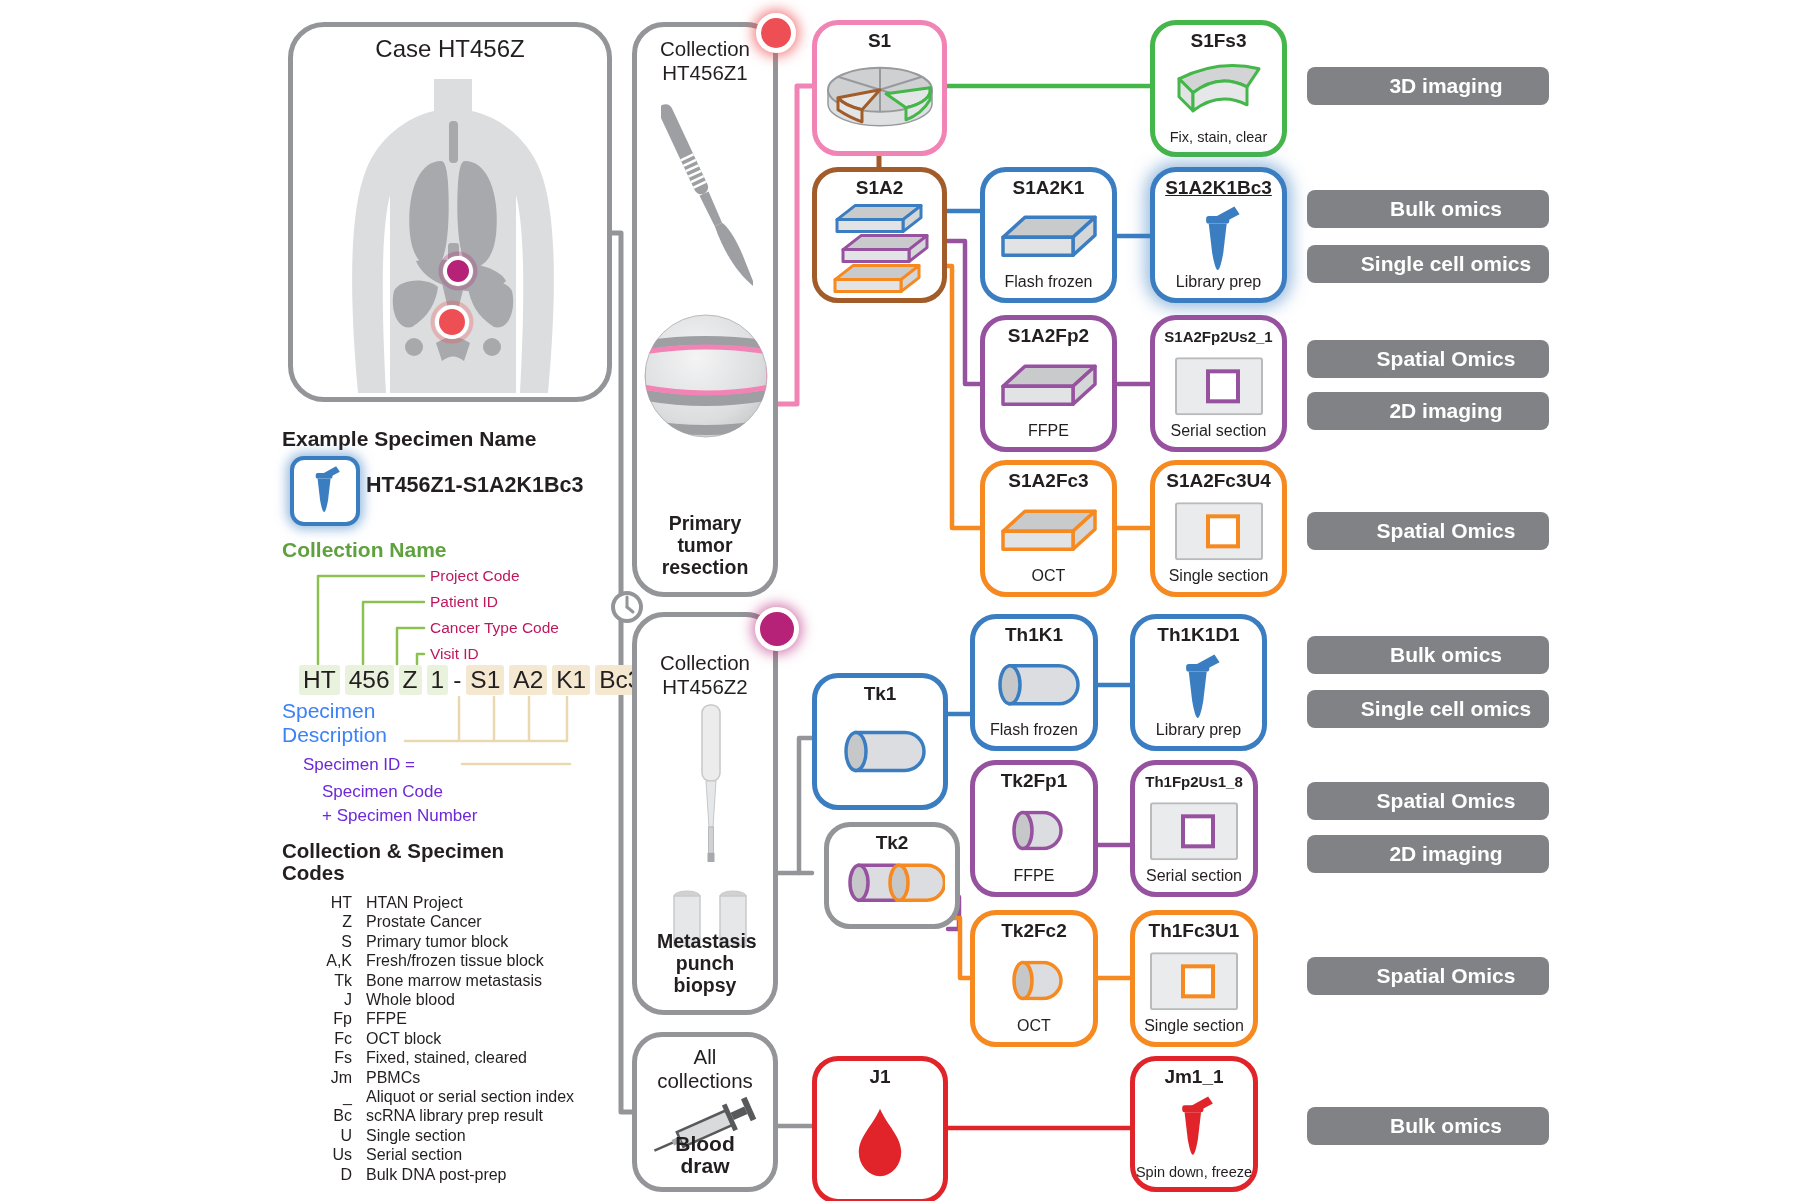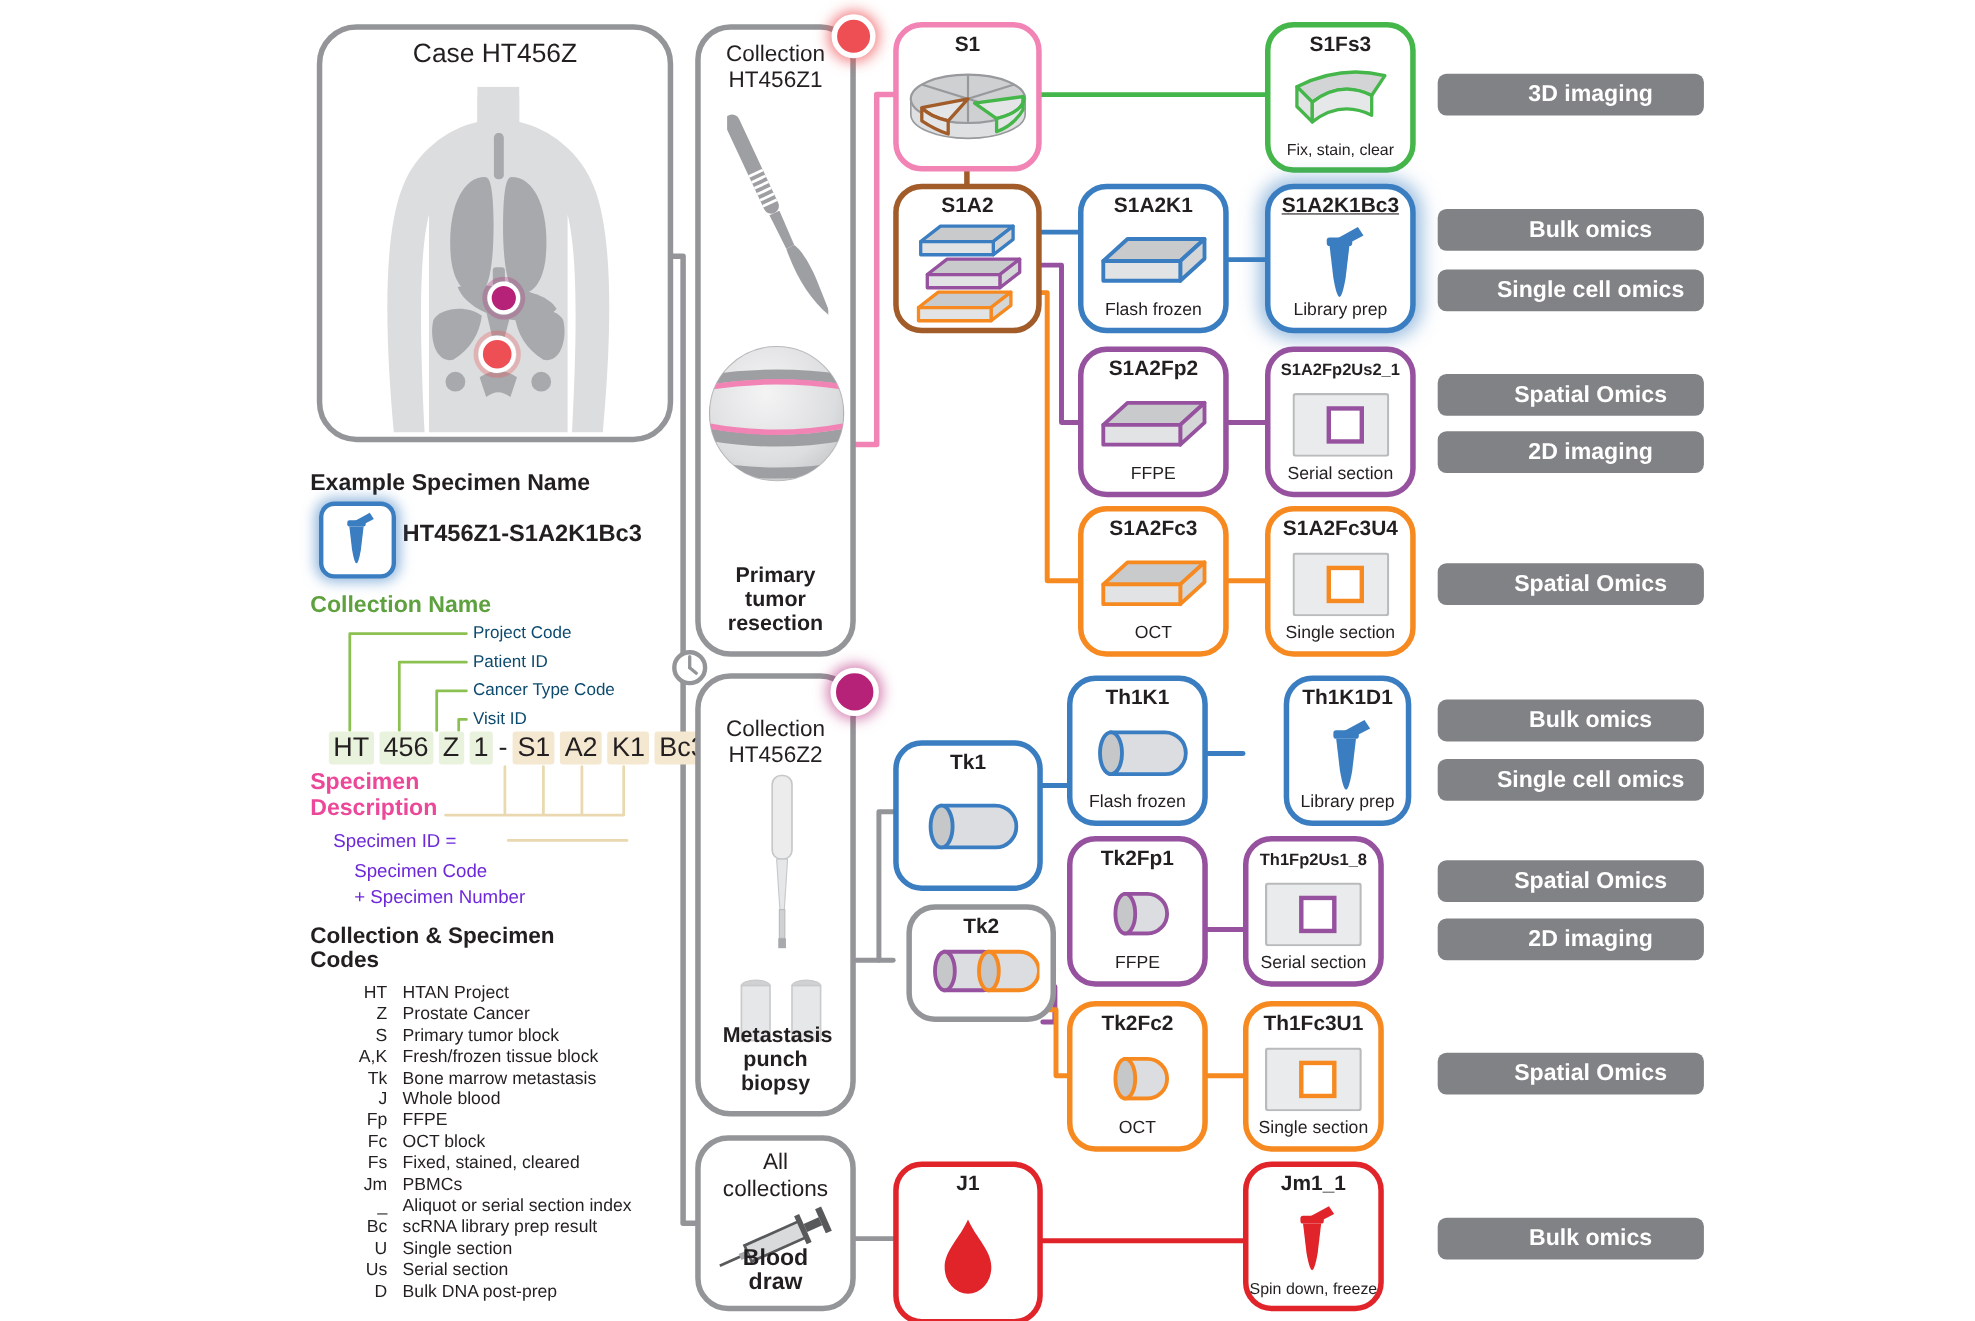--- a/index.html
+++ b/index.html
@@ -20,22 +20,22 @@
   .icon-c{position:absolute;left:50%;top:50%;transform:translate(-50%,-46%);}
   .icon-lo{position:absolute;left:50%;top:54%;transform:translate(-50%,-40%);}
   
   .coll-title{position:absolute;top:10px;left:10px;right:10px;text-align:center;font-size:20.5px;line-height:24px;}
   .coll-cap{position:absolute;bottom:14px;left:12px;right:12px;text-align:center;font-weight:bold;font-size:19.5px;line-height:22px;}
   
   .badge{position:absolute;left:1307px;width:206px;height:38px;background:#808285;border-radius:8px;color:#fff;font-weight:bold;font-size:21px;text-align:center;line-height:38px;z-index:2;padding-left:36px;}
   
   .h-black{position:absolute;font-weight:bold;font-size:20.5px;line-height:22px;}
   .h-green{position:absolute;font-weight:bold;font-size:21px;color:#5ea13e;}
-  .h-brown{position:absolute;font-weight:bold;font-size:21px;line-height:24px;color:#ec4899;}
-  .t-green{position:absolute;font-size:15.5px;color:#0c4a6e;}
+  .h-brown{position:absolute;font-weight:normal;font-size:21px;line-height:24px;color:#3b82f6;}
+  .t-green{position:absolute;font-size:15.5px;color:#be185d;}
   .t-brown{position:absolute;font-size:17px;color:#6d28d9;}
   .name-row{position:absolute;left:299px;top:665px;display:flex;align-items:center;gap:5px;font-size:24.5px;z-index:2;}
   .chip{padding:1px 4px;border-radius:3px;}
   .chip.g{background:#e9f2dc;}
   .chip.t{background:#f5e8d1;}
   .codes{position:absolute;left:282px;top:893px;width:320px;font-size:16px;line-height:19.4px;}
   .code-row{display:flex;}
   .code-row .code{width:70px;text-align:right;padding-right:14px;flex:0 0 70px;}
   
   .dot{position:absolute;border-radius:50%;border:5px solid #fff;box-sizing:content-box;z-index:4;}
@@ -417,21 +417,21 @@
 
   <div class="rbox bc-blue" style="left:970px;top:614px;width:128px;height:137px;">
     <div class="spec-title">Th1K1</div>
     <svg class="icon-c" width="92" height="44" viewBox="0 0 92 44">
       <path d="M22,3 H71 A19,19 0 0 1 71,41 H22 Z" fill="#dcdde0" stroke="#3a7ec1" stroke-width="3.5"></path>
       <ellipse cx="22" cy="22" rx="10" ry="19" fill="#c6c7c9" stroke="#3a7ec1" stroke-width="3.5"></ellipse>
     </svg>
     <div class="spec-cap">Flash frozen</div>
   </div>
 
-  <div class="rbox bc-blue" style="left:1130px;top:614px;width:116px;height:137px;margin-left:37px;">
+  <div class="rbox bc-blue" style="left:1130px;top:614px;width:137px;height:137px;">
     <div class="spec-title">Th1K1D1</div>
     <svg class="icon-c tube-blue" width="52" height="72" viewBox="0 0 56 84" style="transform:translate(-50%,-42%);">
       <g fill="currentColor">
         <path d="M24,14 L46,2 L52,11 L33,21 Z"></path>
         <rect x="13" y="13" width="27" height="9" rx="3"></rect>
         <path d="M16,22 H37 L33,56 Q29.5,76 26.5,76 Q23.5,76 20,56 Z"></path>
       </g>
     </svg>
     <div class="spec-cap">Library prep</div>
   </div>

